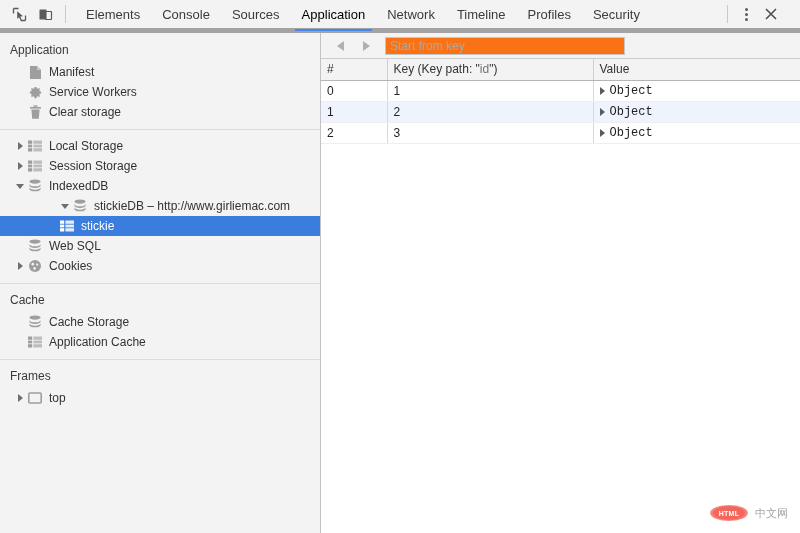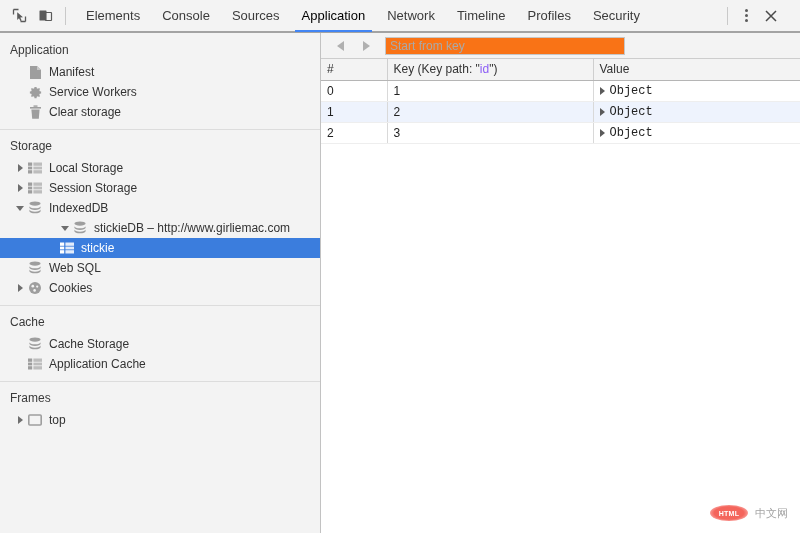--- a/index.html
+++ b/index.html
@@ -10,21 +10,21 @@
     color: #333;
     background: #fff;
     overflow: hidden;
   }
   #app { position: relative; width: 800px; height: 533px; display: flex; flex-direction: column; }
 
   
   .topbar {
     height: 33px; min-height: 33px;
     background: #f3f3f3;
-    border-bottom: 2px solid #a3a3a3;
+    border-bottom: 5px solid #a3a3a3;
     display: flex; align-items: center;
     padding: 0 16px 0 6px;
     position: relative;
   }
   .tb-icon {
     width: 26px; height: 26px;
     display: flex; align-items: center; justify-content: center;
     cursor: pointer;
   }
   .tb-sep {
@@ -182,21 +182,21 @@
   .objarrow {
     display: inline-block;
     width: 0; height: 0;
     border-left: 5px solid #5a5a5a;
     border-top: 4px solid transparent;
     border-bottom: 4px solid transparent;
     margin-right: 5px;
     vertical-align: middle;
     cursor: pointer;
   }
-  .keypath-id { color: #8b5cf6; }
+  .keypath-id { color: #737373; }
 
   
   .watermark {
     position: absolute;
     right: 12px; bottom: 12px;
     display: flex; align-items: center; gap: 7px;
     pointer-events: none;
     opacity: .92;
   }
   .wm-badge {
@@ -305,21 +305,20 @@
             <rect x="1" y="2" width="11" height="1.6" fill="#9e9e9e"></rect>
             <rect x="4.5" y="0.4" width="4" height="1.4" fill="#9e9e9e"></rect>
             <path d="M2.4 4.4 h8.2 l-.8 9.4 h-6.6 z" fill="#9e9e9e"></path>
           </svg>
         </span>
         <span class="label">Clear storage</span>
       </div>
 
       <div class="sec-divider"></div>
 
-      <div class="sec-title">Storage</div>
 
       <div class="tree-row indent-1">
         <span class="tri">
             <i class="tri-r"></i>
           </span>
         <span class="ic">
           <svg width="14" height="12" viewBox="0 0 14 12">
             <rect x="0" y="0.5" width="4.2" height="3.3" fill="#9e9e9e"></rect>
               <rect x="5.4" y="0.5" width="8.6" height="3.3" fill="#bdbdbd"></rect>
             <rect x="0" y="4.6" width="4.2" height="2.8" fill="#9e9e9e"></rect>

